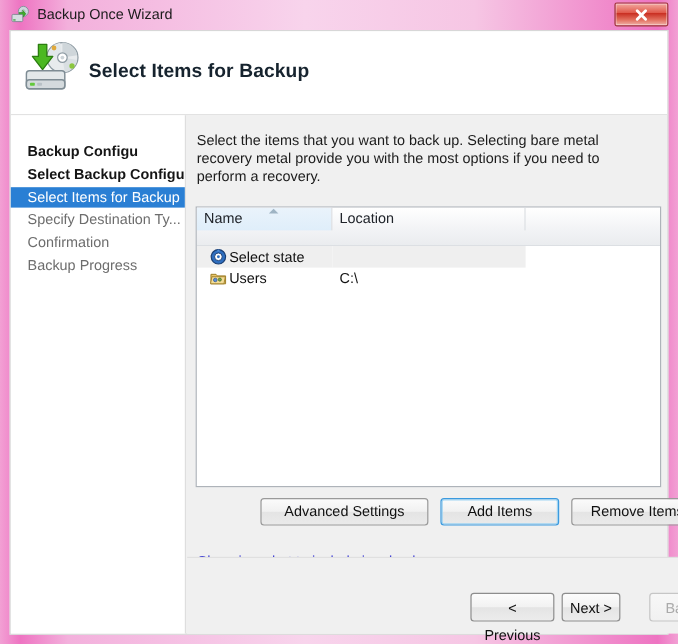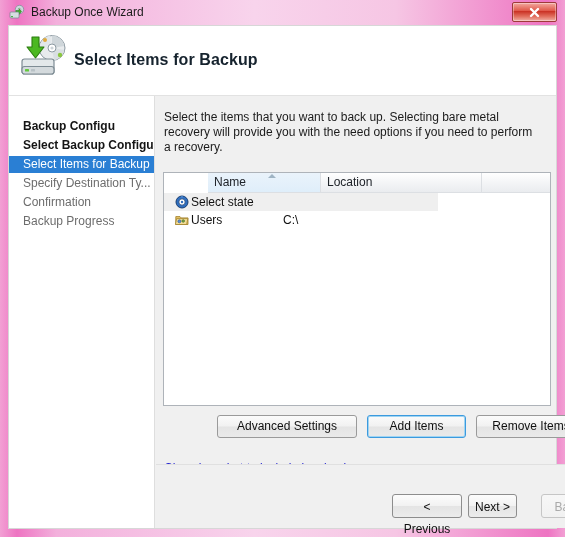--- a/index.html
+++ b/index.html
@@ -157,25 +157,24 @@
     top: 76px;
     width: 388px;
     height: 234px;
     background: #ffffff;
     border: 1px solid #aeb3b9;
     box-sizing: border-box;
     overflow: hidden;
   }
   #list-header {
     display: flex;
-    height: 20px;
+    height: 32px;
     background: linear-gradient(to bottom, #ffffff 0%, #f3f4f6 55%, #eaecef 100%);
     border-bottom: 1px solid #dcdfe3;
     box-sizing: border-box;
-    margin-left: 44px;
   }
   .col-head {
     position: relative;
     height: 19px;
     line-height: 19px;
     font-size: 12px;
     color: #20242a;
     padding-left: 6px;
     box-sizing: border-box;
     border-right: 1px solid #dcdfe3;
@@ -357,21 +356,21 @@
       <div class="nav-item done">Backup Configu</div>
       <div class="nav-item done">Select Backup Configu...</div>
       <div class="nav-item current">Select Items for Backup</div>
       <div class="nav-item">Specify Destination Ty...</div>
       <div class="nav-item">Confirmation</div>
       <div class="nav-item">Backup Progress</div>
     </div>
 
     <div id="content">
 
-      <div id="intro-text">Select the items that you want to back up. Selecting bare metal recovery will provide you with the need options if you need to perform a recovery.</div>
+      <div id="intro-text">Select the items that you want to back up. Selecting bare metal recovery metal provide you with the most options if you need to perform a recovery.</div>
 
       <div id="list-view">
         <div id="list-header">
           <div class="col-head c-name">
             <span>Name</span>
             <span class="sort-arrow"></span>
           </div>
           <div class="col-head c-loc">
             <span>Location</span>
           </div>

